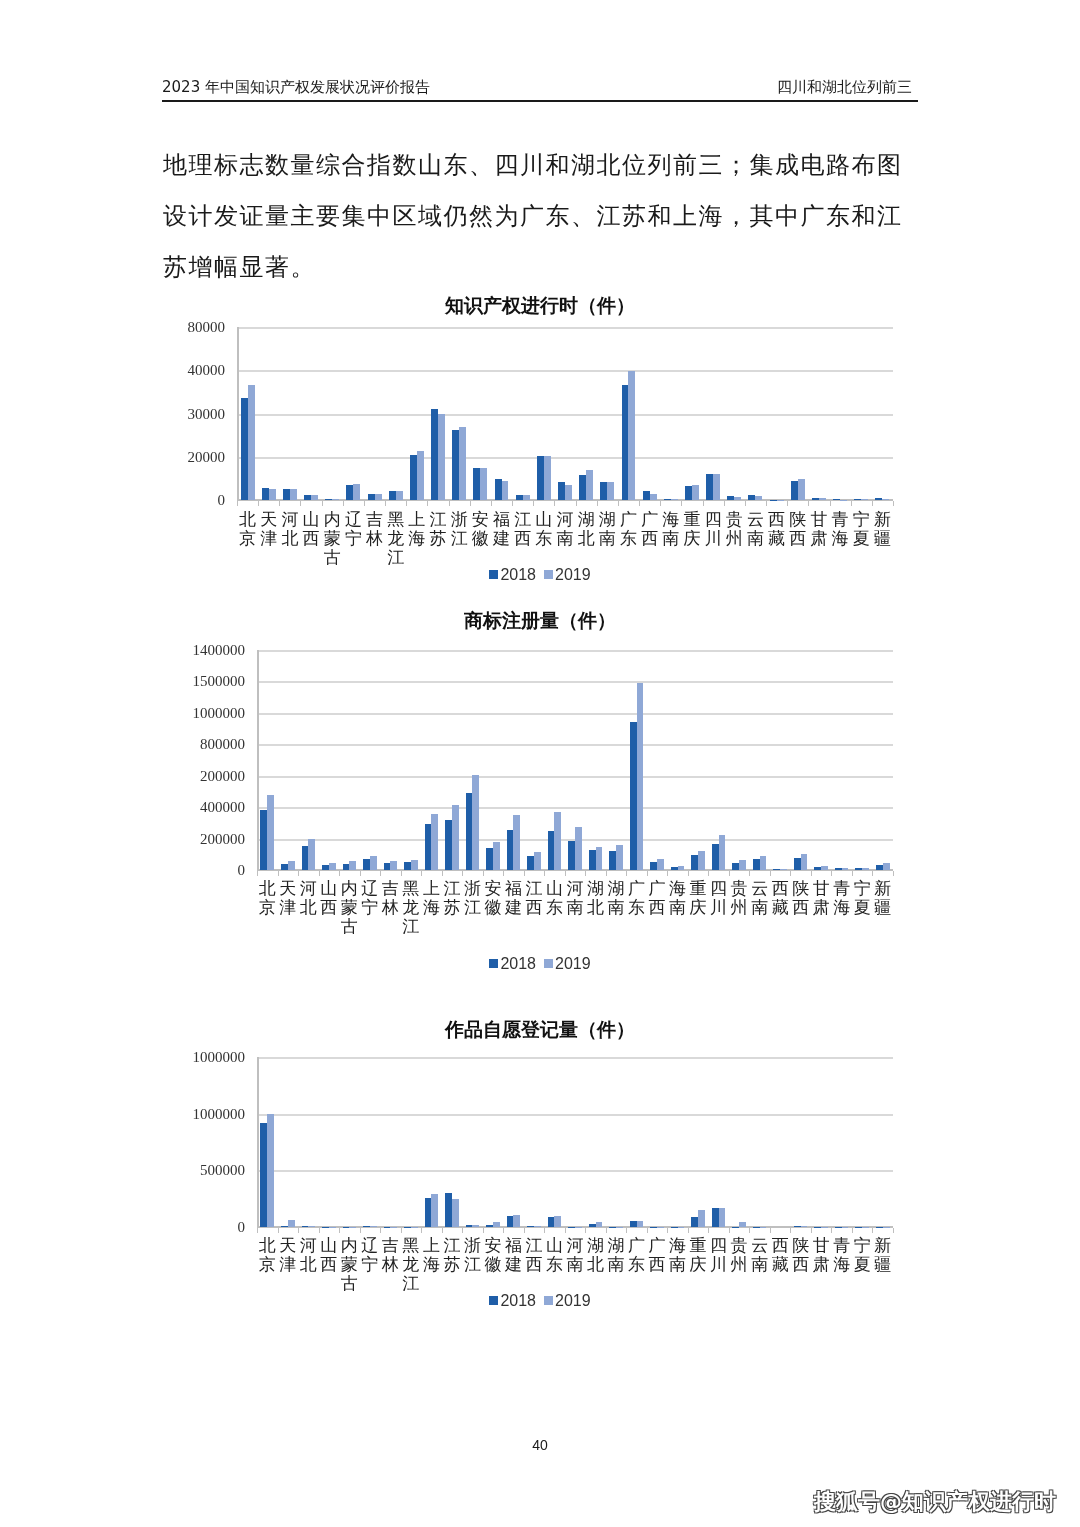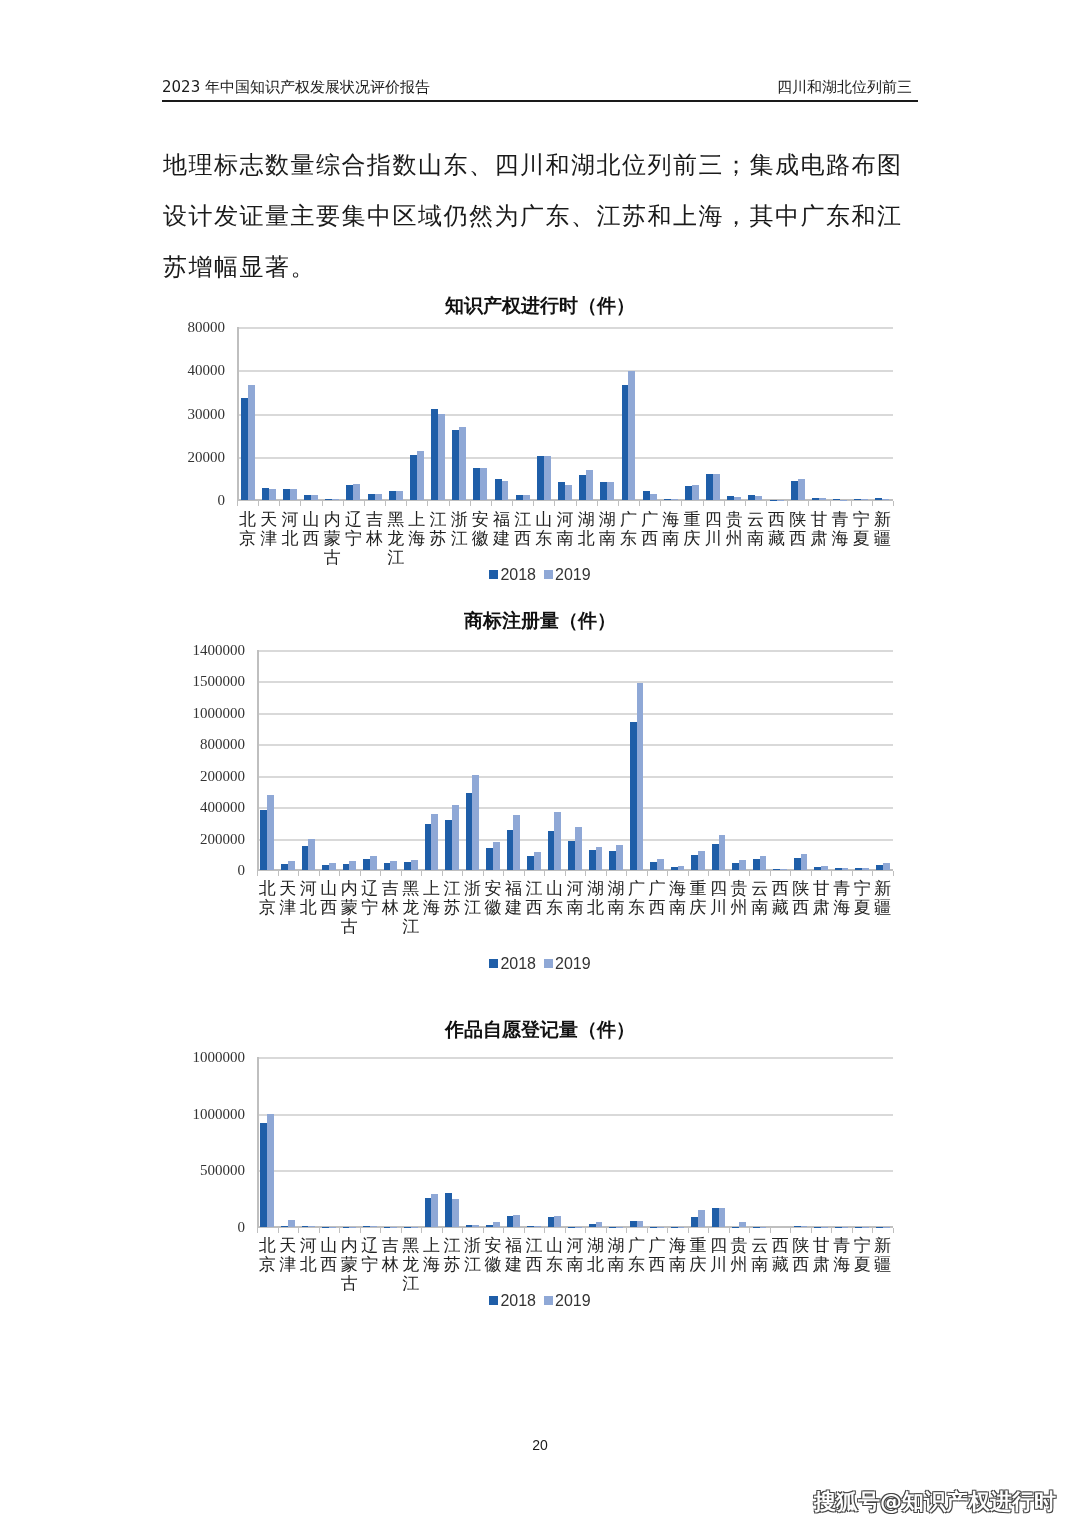--- a/index.html
+++ b/index.html
@@ -493,14 +493,14 @@
       <div class="bar s0" title="青海 2018: 1000" style="left: 577.939px; width: 6.77032px; height: 0.113333px;"></div>
       <div class="bar s1" title="青海 2019: 1000" style="left: 584.71px; width: 6.77032px; height: 0.113333px;"></div>
       <div class="bar s0" title="宁夏 2018: 1000" style="left: 598.455px; width: 6.77032px; height: 0.113333px;"></div>
       <div class="bar s1" title="宁夏 2019: 1000" style="left: 605.226px; width: 6.77032px; height: 0.113333px;"></div>
       <div class="bar s0" title="新疆 2018: 1000" style="left: 618.972px; width: 6.77032px; height: 0.113333px;"></div>
       <div class="bar s1" title="新疆 2019: 1000" style="left: 625.742px; width: 6.77032px; height: 0.113333px;"></div>
     </div>
     <div class="legend" style="top: 1292px;"><span class="item"><span class="sw" style="background: rgb(31, 94, 168);"></span><span>2018</span></span><span class="item"><span class="sw" style="background: rgb(143, 168, 214);"></span><span>2019</span></span></div>
   </div>
 
-<div class="page-number">20</div>
+<div class="page-number">40</div>
 <div class="watermark">搜狐号@知识产权进行时</div>
 
 </body></html>

